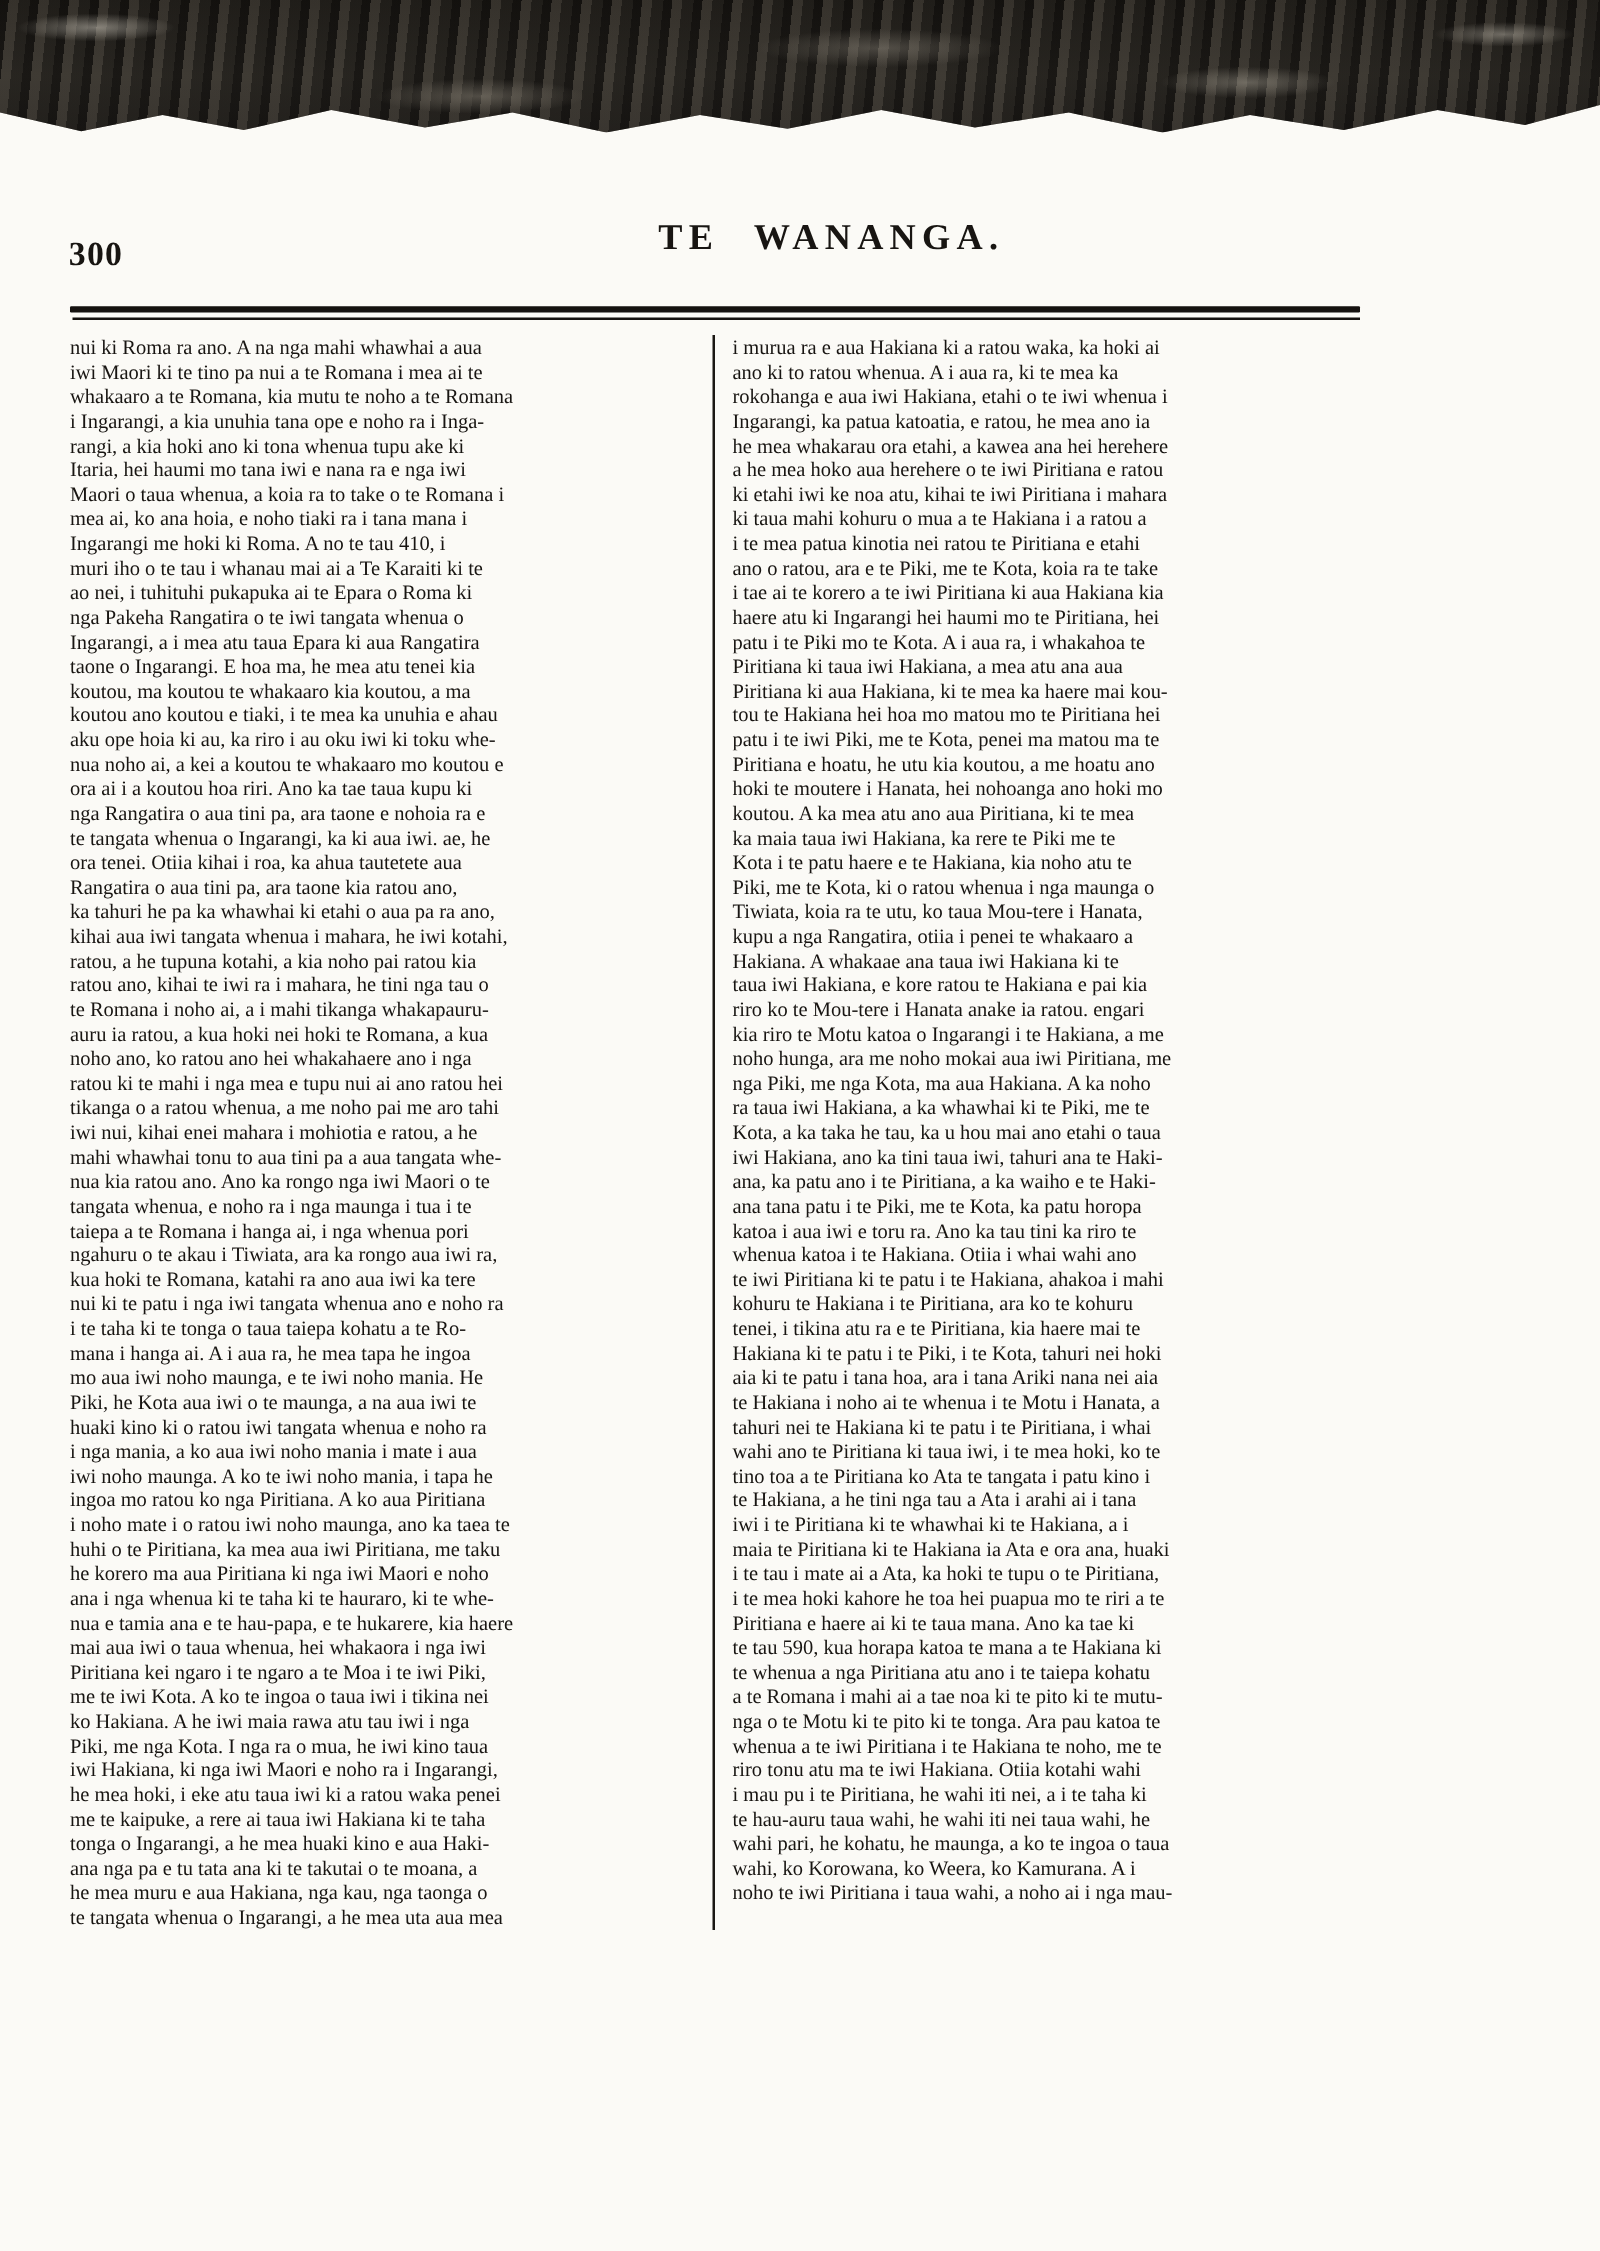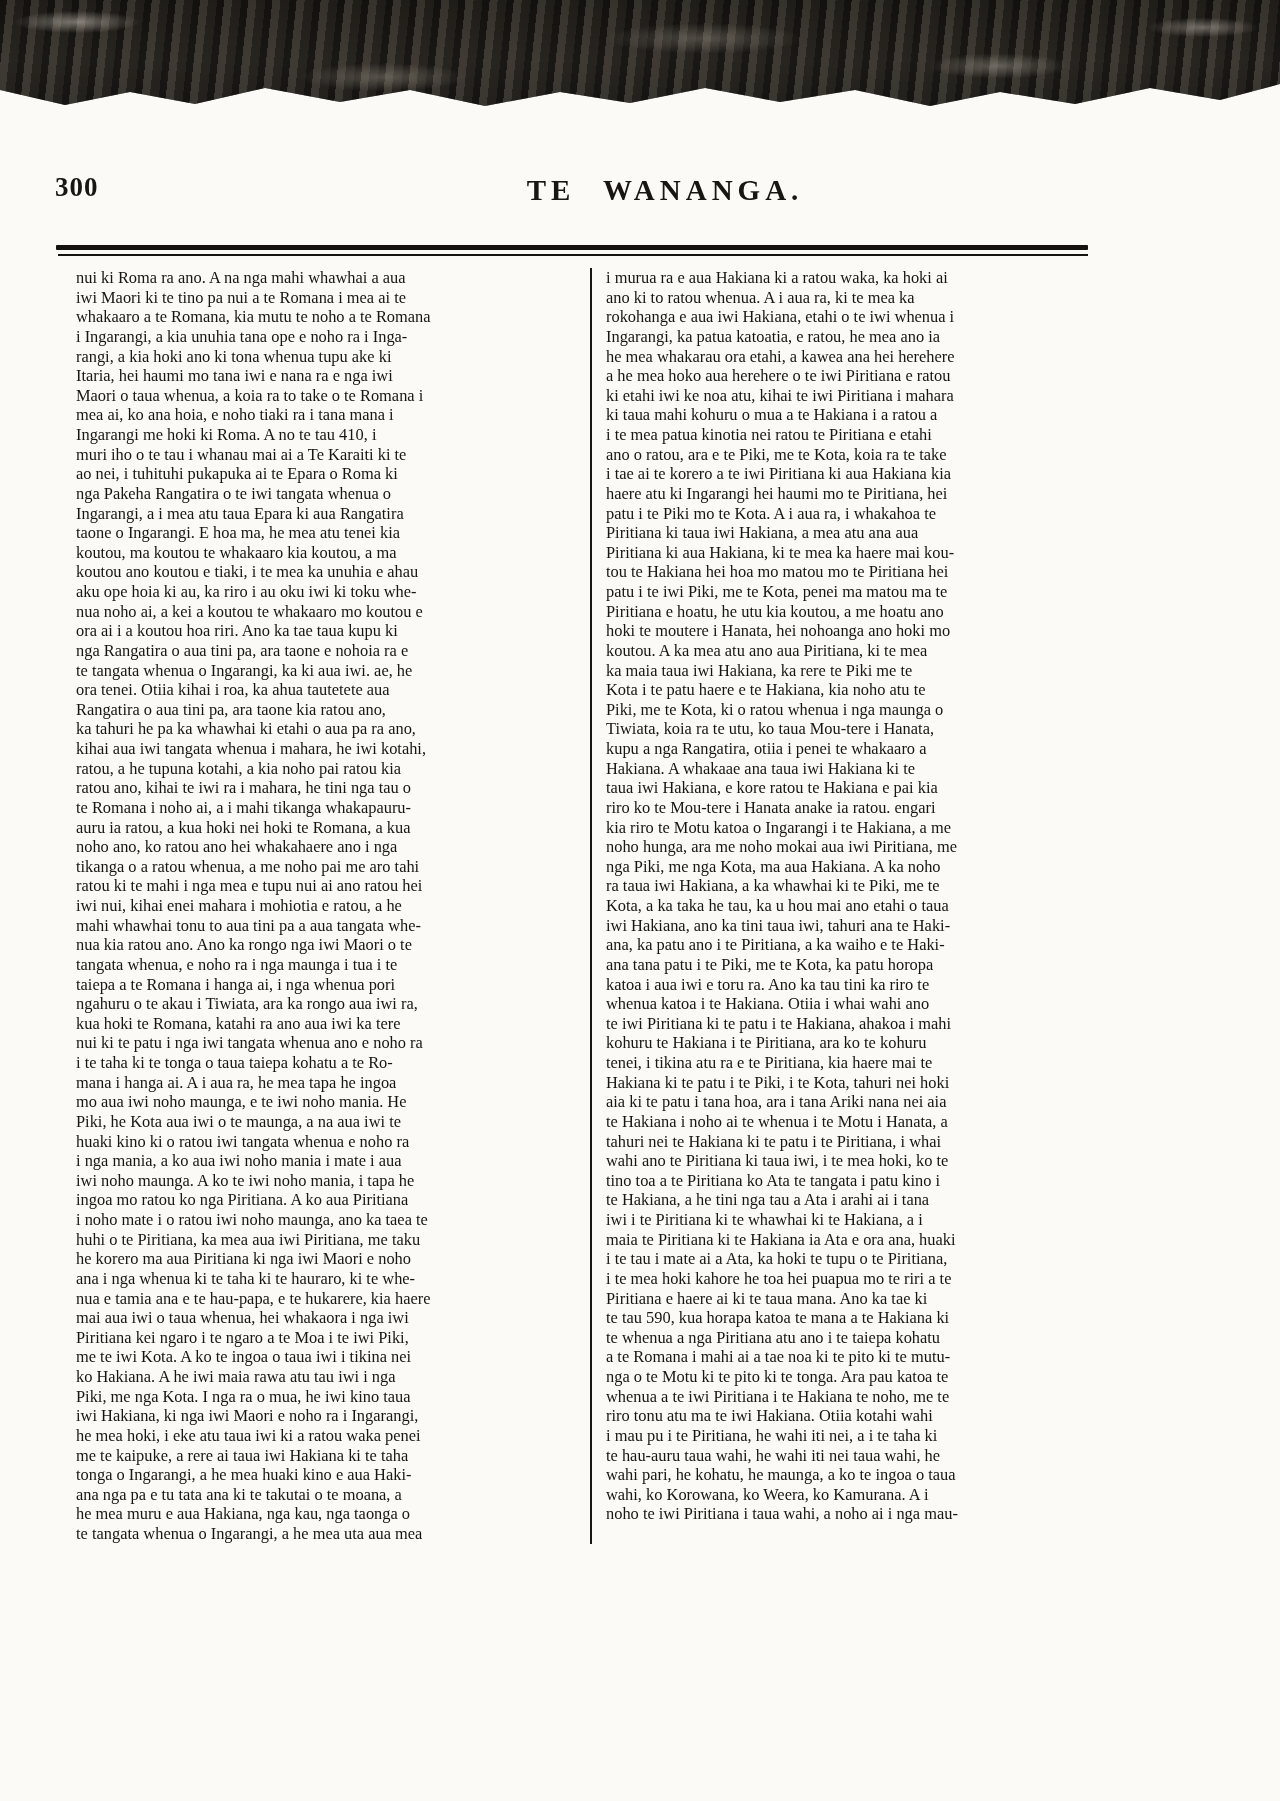--- a/index.html
+++ b/index.html
@@ -17,41 +17,40 @@
       radial-gradient(ellipse 90px 16px at 6% 20%, rgba(215,210,198,.5), transparent 70%),
       radial-gradient(ellipse 120px 20px at 30% 70%, rgba(150,143,130,.45), transparent 70%),
       radial-gradient(ellipse 140px 22px at 55% 35%, rgba(170,163,150,.35), transparent 70%),
       radial-gradient(ellipse 100px 18px at 78% 60%, rgba(190,184,170,.4), transparent 70%),
       radial-gradient(ellipse 80px 14px at 94% 25%, rgba(205,199,186,.45), transparent 70%),
       repeating-linear-gradient(96deg, rgba(5,4,3,.5) 0 7px, rgba(92,86,76,.35) 7px 15px, rgba(30,28,24,.45) 15px 24px),
       linear-gradient(#211e1a,#2f2c27 55%,#262320);
     clip-path:polygon(0 0,1280px 0,1280px 84px,1220px 100px,1150px 88px,1075px 104px,1000px 92px,930px 106px,855px 90px,780px 102px,705px 88px,630px 103px,560px 92px,485px 106px,410px 90px,340px 102px,265px 88px,195px 104px,130px 92px,65px 105px,0 90px);
   }
   .page-number{
-    position:absolute;left:55px;top:172px;
+    position:absolute;left:55px;top:188px;
     font-size:27px;font-weight:bold;letter-spacing:1px;
   }
   .page-title{
     position:absolute;left:0;top:174px;width:1240px;
     text-align:center;
     font-size:29px;font-weight:bold;
     letter-spacing:5px;word-spacing:16px;padding-left:45px;
   }
   .rule-thick{
     position:absolute;left:56px;top:245px;width:1032px;height:5px;
     background:#15120f;border-radius:1px;
   }
   .rule-thin{
     position:absolute;left:58px;top:254px;width:1030px;height:2px;
     background:#15120f;
   }
   .columns{
     position:absolute;left:56px;top:268px;width:1032px;
     display:flex;
-    margin-left:20px;
   }
   .col{
     width:500px;
   }
   .col-right{width:502px;}
   .col-divider{
     width:2px;background:#1a1713;
     margin:0 14px 0 14px;
     min-height:1276px;
   }
@@ -102,22 +101,22 @@
       <div class="line">te tangata whenua o Ingarangi, ka ki aua iwi. ae, he</div>
       <div class="line">ora tenei.  Otiia kihai i roa, ka ahua tautetete aua</div>
       <div class="line">Rangatira o aua tini pa, ara taone kia ratou ano,</div>
       <div class="line">ka tahuri he pa ka whawhai ki etahi o aua pa ra ano,</div>
       <div class="line">kihai aua iwi tangata whenua i mahara, he iwi kotahi,</div>
       <div class="line">ratou, a he tupuna kotahi, a kia noho pai ratou kia</div>
       <div class="line">ratou ano, kihai te iwi ra i mahara, he tini nga tau o</div>
       <div class="line">te Romana i noho ai, a i mahi tikanga whakapauru-</div>
       <div class="line">auru ia ratou, a kua hoki nei hoki te Romana, a kua</div>
       <div class="line">noho ano, ko ratou ano hei whakahaere ano i nga</div>
+      <div class="line">ratou ki te mahi i nga mea e tupu nui ai ano ratou hei</div>
       <div class="line">tikanga o a ratou whenua, a me noho pai me aro tahi</div>
-      <div class="line">ratou ki te mahi i nga mea e tupu nui ai ano ratou hei</div>
       <div class="line">iwi nui, kihai enei mahara i mohiotia e ratou, a he</div>
       <div class="line">mahi whawhai tonu to aua tini pa a aua tangata whe-</div>
       <div class="line">nua kia ratou ano.  Ano ka rongo nga iwi Maori o te</div>
       <div class="line">tangata whenua, e noho ra i nga maunga i tua i te</div>
       <div class="line">taiepa a te Romana i hanga ai, i nga whenua pori</div>
       <div class="line">ngahuru o te akau i Tiwiata, ara ka rongo aua iwi ra,</div>
       <div class="line">kua hoki te Romana, katahi ra ano aua iwi ka tere</div>
       <div class="line">nui ki te patu i nga iwi tangata whenua ano e noho ra</div>
       <div class="line">i te taha ki te tonga o taua taiepa kohatu a te Ro-</div>
       <div class="line">mana i hanga ai.  A i aua ra, he mea tapa he ingoa</div>

